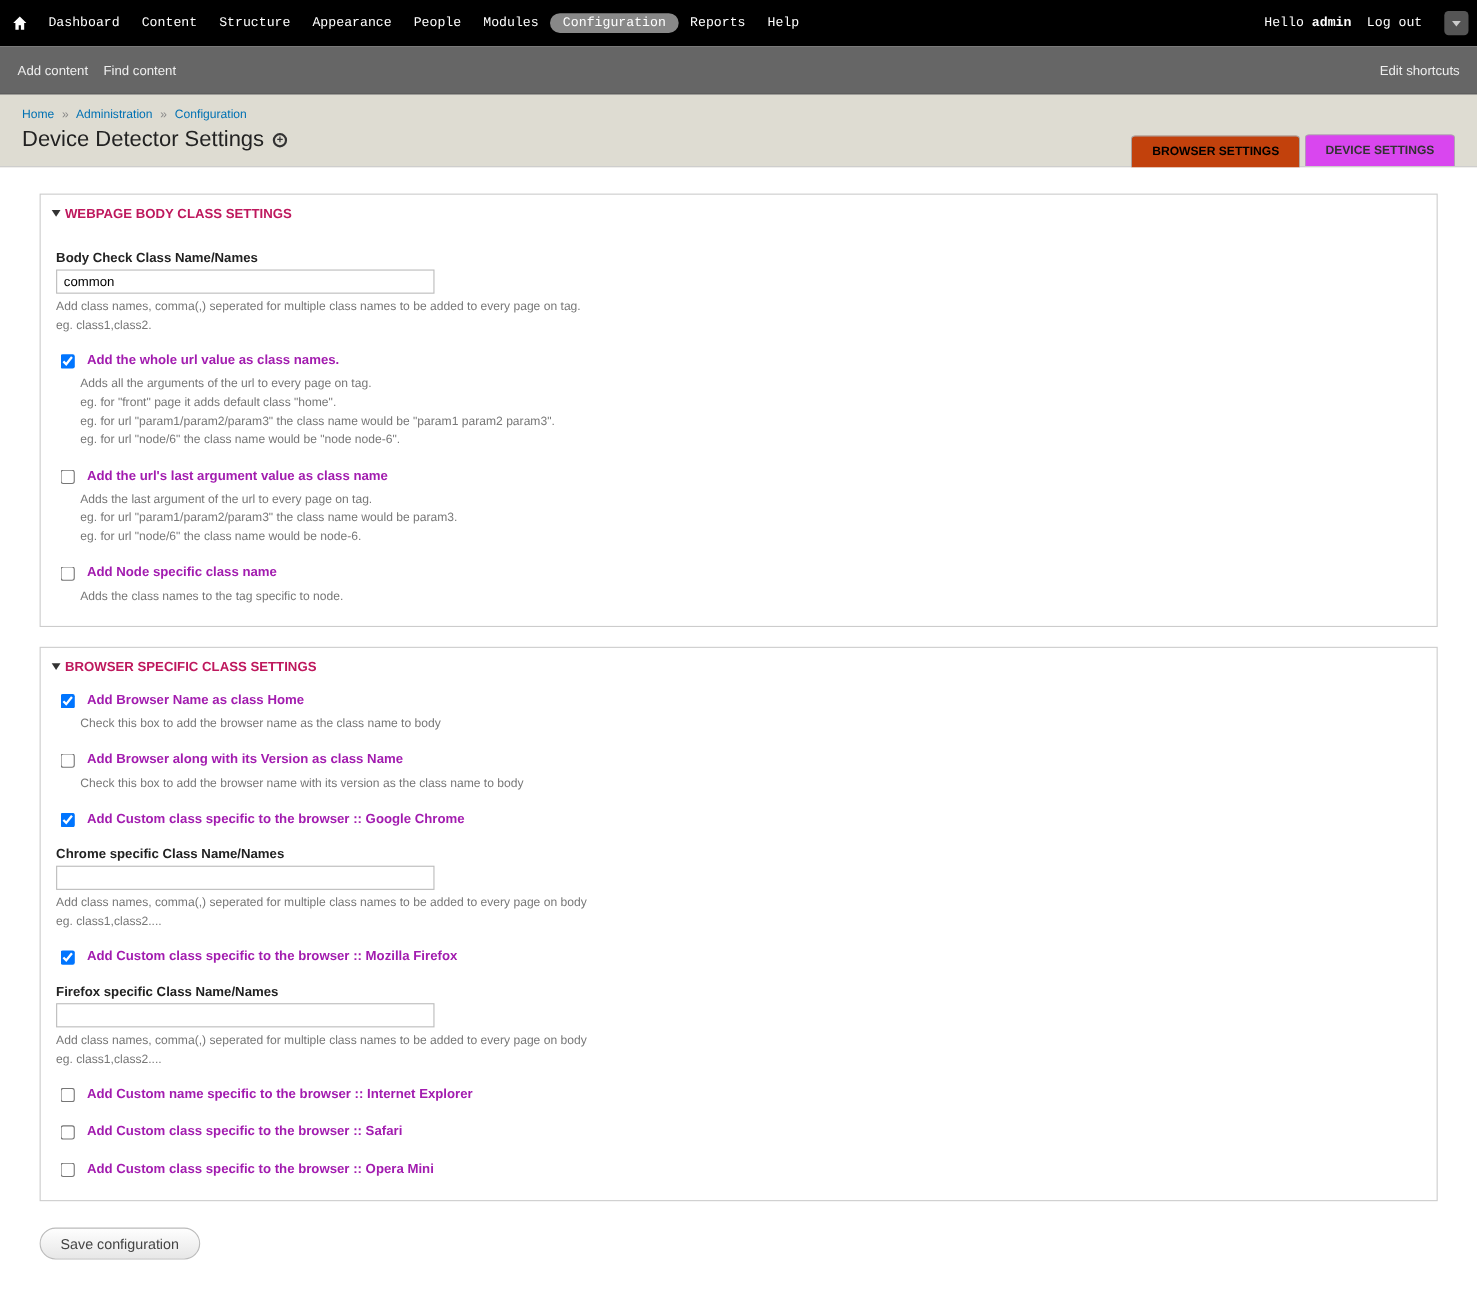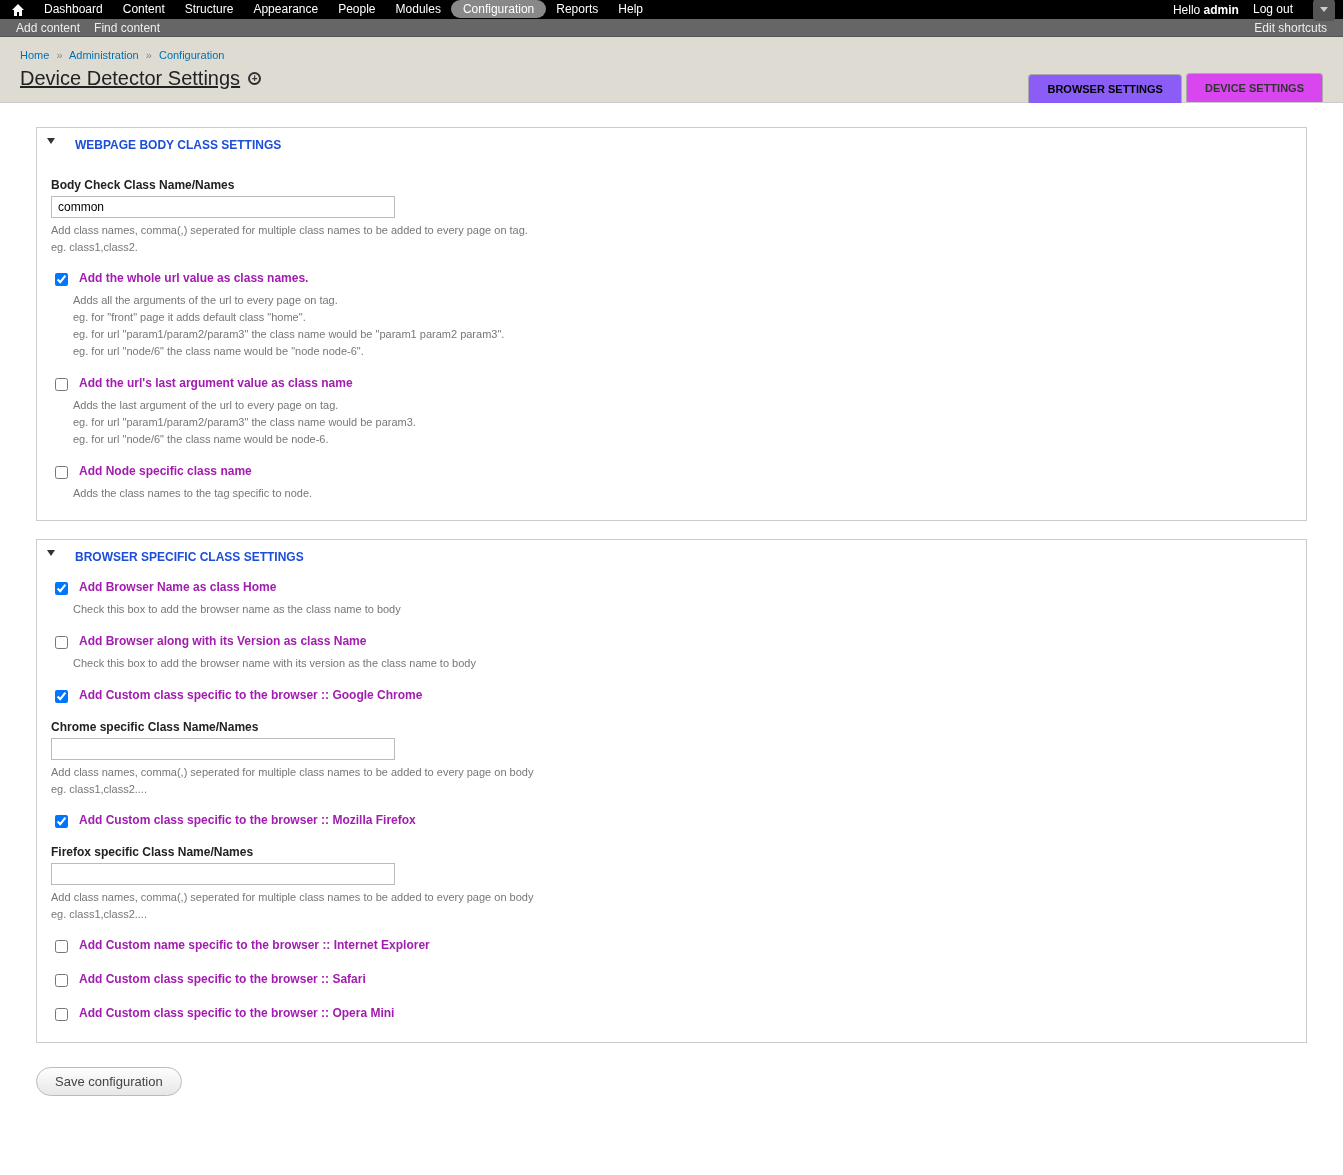--- a/index.html
+++ b/index.html
@@ -1,51 +1,51 @@
 <!DOCTYPE html>
 <html><head>
 <meta charset="utf-8">
 <style>
   * { box-sizing: border-box; }
   body { margin: 0; font-family: "Lucida Grande", "Segoe UI", Verdana, sans-serif; font-size: 12px; color: #333; background:#fff;}
   a { text-decoration: none; }
 
   
-  .top-menu { background:#000; color:#fff; height:19px; display:flex; align-items:center; padding:0 8px; justify-content:space-between;}
+  .top-menu { background:#000; color:#fff; height:42px; display:flex; align-items:center; padding:0 8px; justify-content:space-between;font-family:Liberation Mono, monospace;}
   .top-menu-left { display:flex; align-items:center; gap:0; }
   .top-menu-left .menu-item, .top-right .menu-item { color:#fff; padding:0 10px; line-height:27px; font-size:12px; cursor:pointer; }
   .top-menu-left .menu-item.active { background:#888; border-radius:20px; padding:2px 12px; line-height:normal; color:#fff;}
   .home-icon { width:16px; height:16px; display:inline-block; margin:0 8px 0 2px;}
   .top-right { display:flex; align-items:center; }
   .top-right .hello { color:#fff; margin-right:4px; }
   .top-right .hello b { font-weight:bold; }
   .dropdown-handle { width:22px; height:22px; background:#555; border-radius:4px; margin-left:10px; display:flex; align-items:center; justify-content:center; cursor:pointer;}
   .dropdown-handle span { border-left:4px solid transparent; border-right:4px solid transparent; border-top:5px solid #ccc; }
 
   
-  .sub-toolbar { background:#666; color:#fff; height:18px; display:flex; align-items:center; justify-content:space-between; padding:0 16px; border-bottom:1px solid #555;}
+  .sub-toolbar { background:#666; color:#fff; height:44px; display:flex; align-items:center; justify-content:space-between; padding:0 16px; border-bottom:1px solid #555;}
   .sub-toolbar .left { display:flex; gap:14px; }
   .sub-toolbar .left span, .sub-toolbar .right span { color:#eee; cursor:pointer; font-size:12px; }
 
   
   .page-header { background:#dedcd2; padding:12px 20px 0 20px; position:relative; border-bottom:1px solid #ccc;}
   .breadcrumb { font-size:11px; color:#555; }
   .breadcrumb a { color:#0071B3; }
   .breadcrumb .sep { color:#888; margin:0 4px; }
   .page-title-row { display:flex; align-items:flex-end; justify-content:space-between; margin-top:6px;}
-  .page-title { font-size:20px; font-weight:normal; color:#222; display:flex; align-items:center; gap:8px; padding-bottom:12px;text-decoration:underline;}
+  .page-title { font-size:20px; font-weight:normal; color:#222; display:flex; align-items:center; gap:8px; padding-bottom:12px;}
   .plus-icon { width:13px; height:13px; border:2px solid #333; border-radius:50%; display:inline-flex; align-items:center; justify-content:center; font-size:10px; font-weight:bold; line-height:1; color:#333;}
   .tabs { display:flex; gap:4px; align-self:flex-end;}
   .tab { background:#d946ef; border:1px solid #aaa; border-bottom:none; padding:8px 18px; font-size:11px; font-weight:bold; color:#333; cursor:pointer; border-top-left-radius:4px; border-top-right-radius:4px;}
-  .tab.active { background:#8b5cf6; color:#000; position:relative; top:1px;}
+  .tab.active { background:#c2410c; color:#000; position:relative; top:1px;}
 
   
   .content { padding:24px 36px; }
   .fieldset { border:1px solid #ccc; margin-bottom:18px; background:#fff; }
-  .legend { display:flex; gap:20px; font-size:12px; font-weight:bold; color:#1d4ed8; padding:10px 10px 4px 10px; cursor:pointer;}
+  .legend { display:flex; align-items:center; gap:4px; font-size:12px; font-weight:bold; color:#be185d; padding:10px 10px 4px 10px; cursor:pointer;}
   .legend .tri { width:0; height:0; border-left:4px solid transparent; border-right:4px solid transparent; border-top:6px solid #333; }
   .fs-body { padding:8px 14px 18px 14px; }
 
   .form-label { font-weight:bold; font-size:12px; color:#222; margin-top:14px; margin-bottom:4px; display:block;}
   .text-input { width:344px; height:22px; border:1px solid #bbb; padding:2px 6px; font-size:12px;}
   .desc { color:#777; font-size:11px; line-height:1.5; margin-top:4px; white-space:pre-line;}
 
   .cb-row { display:flex; align-items:flex-start; gap:8px; margin-top:16px;}
   .cb-row input[type=checkbox]{ margin-top:2px;}
   .cb-label { font-weight:bold; color:#a21caf; font-size:12px; }

